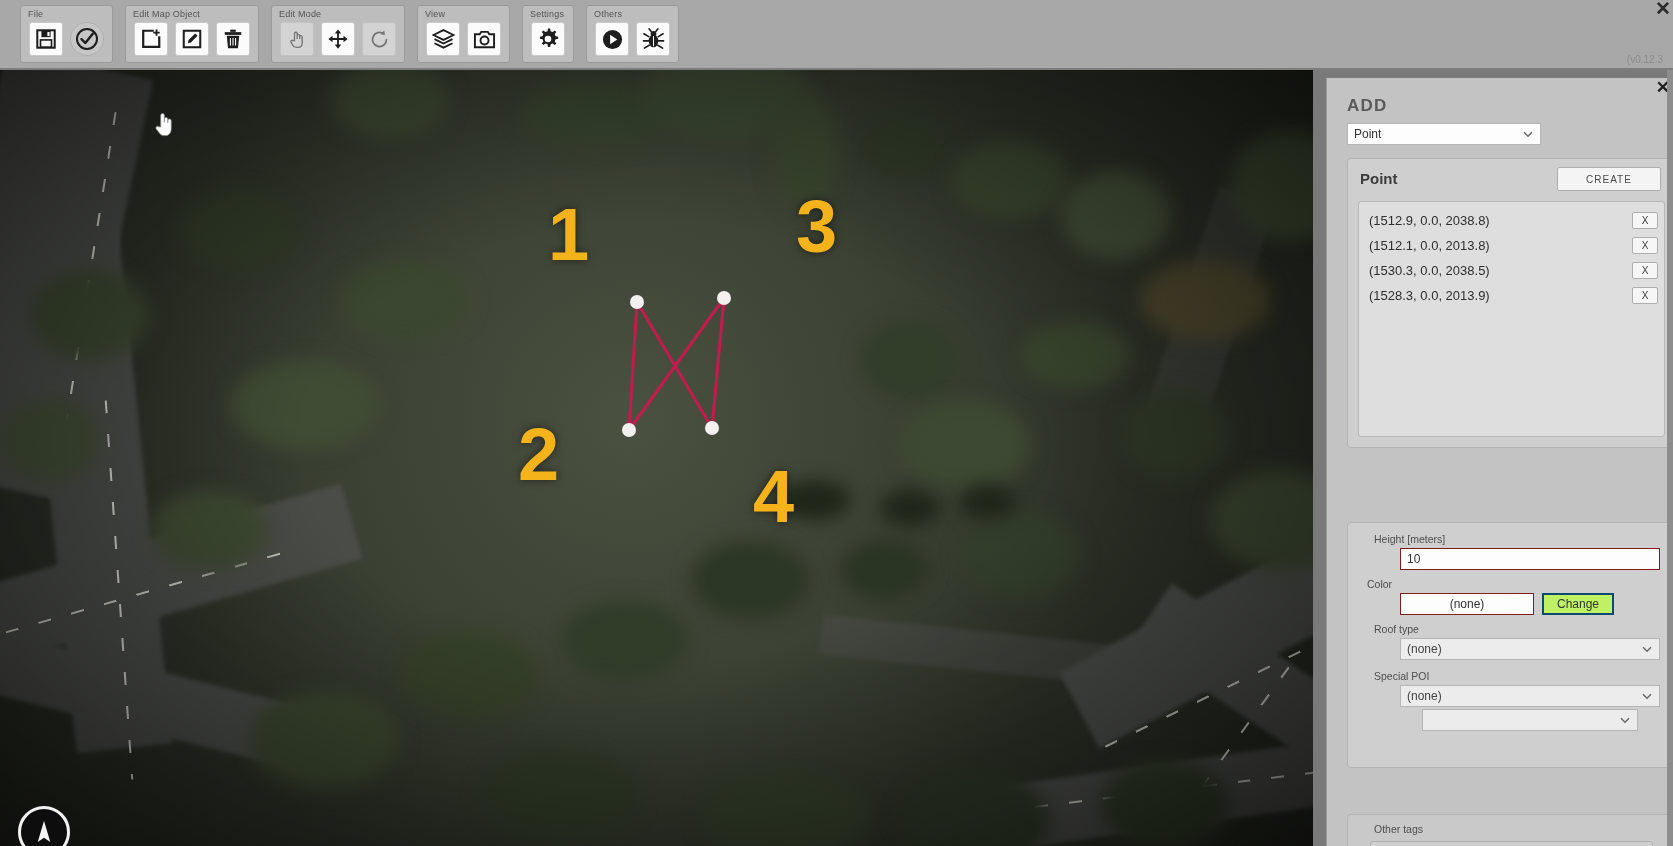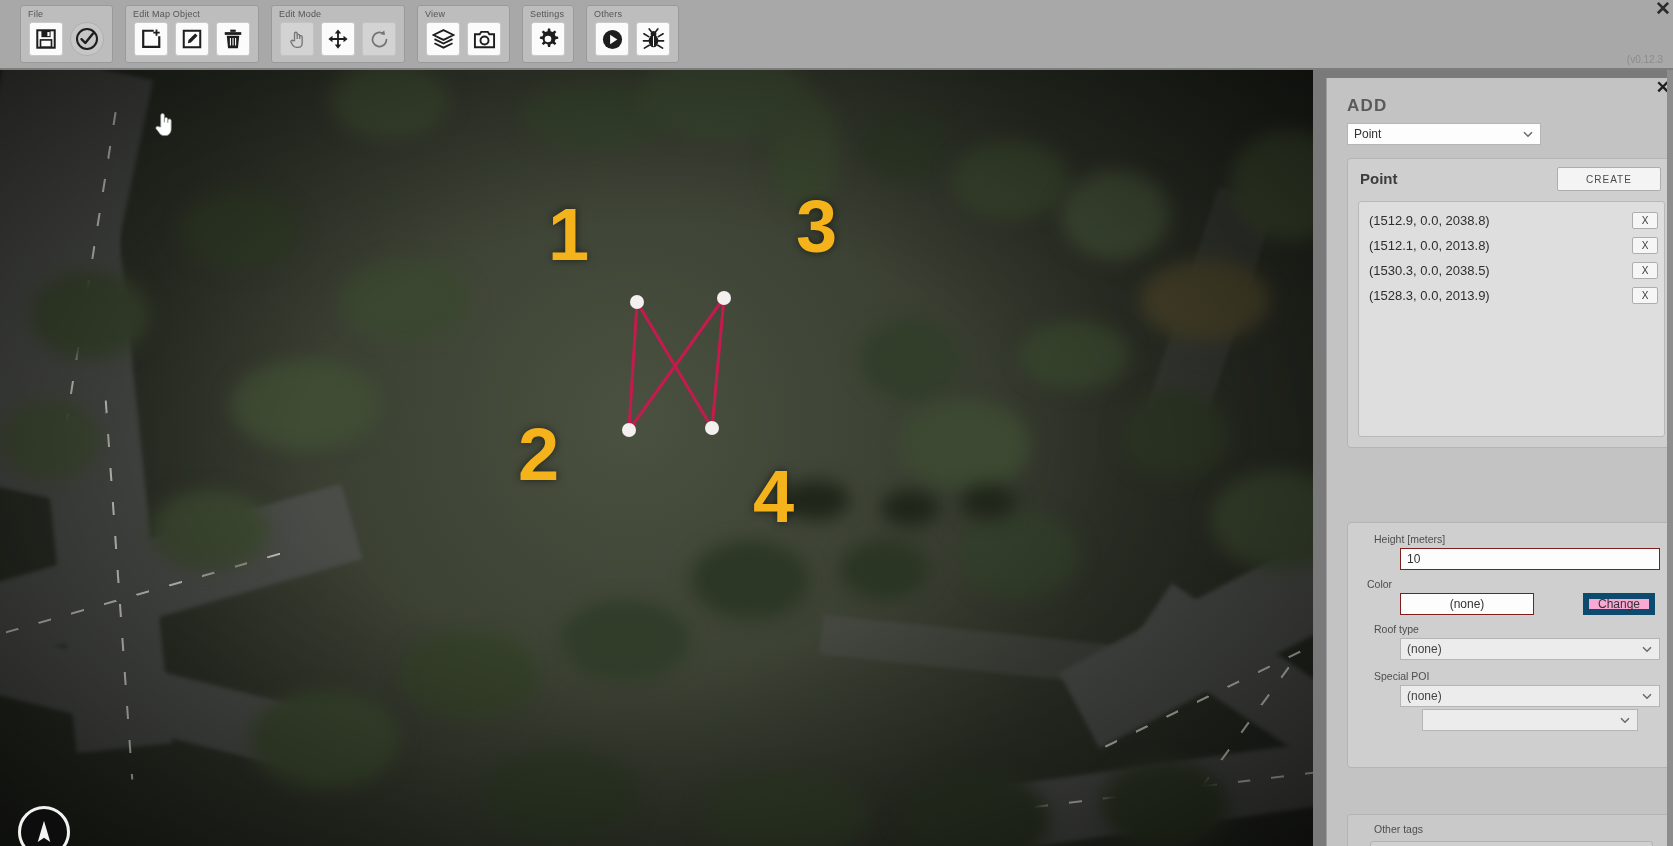--- a/index.html
+++ b/index.html
@@ -217,23 +217,23 @@
   #objtype-label { position:absolute; left:26px; top:12px; }
   #objtype-sel  { position:absolute; left:52px; top:28px; width:260px; background:#fdfdfd; }
 
   #height-label { position:absolute; left:26px; top:10px; }
   #height-input { position:absolute; left:52px; top:25px; width:260px; }
 
   #color-label  { position:absolute; left:10px; top:55px;margin-left:9px; }
   #color-value  { position:absolute; left:52px; top:70px; width:134px; justify-content:center; }
   #color-change {
     position:absolute; left:194px; top:70px; width:72px; height:22px;
-    background:#f9a8d4; border:6px solid #0c4a6e;
+    background:#bef264; border:2px solid #0c4a6e;
     font-size:12px; color:#333;
-    display:flex; align-items:center; justify-content:center; cursor:pointer;margin-left:41px;
+    display:flex; align-items:center; justify-content:center; cursor:pointer;
   }
 
   #roof-label   { position:absolute; left:26px; top:100px; }
   #roof-sel     { position:absolute; left:52px; top:115px; width:260px; }
 
   #poi-label    { position:absolute; left:26px; top:147px; }
   #poi-sel      { position:absolute; left:52px; top:162px; width:260px; }
   #poi-sel2     { position:absolute; left:74px; top:186px; width:216px; }
 
   #tags-label   { position:absolute; left:26px; top:8px; }

